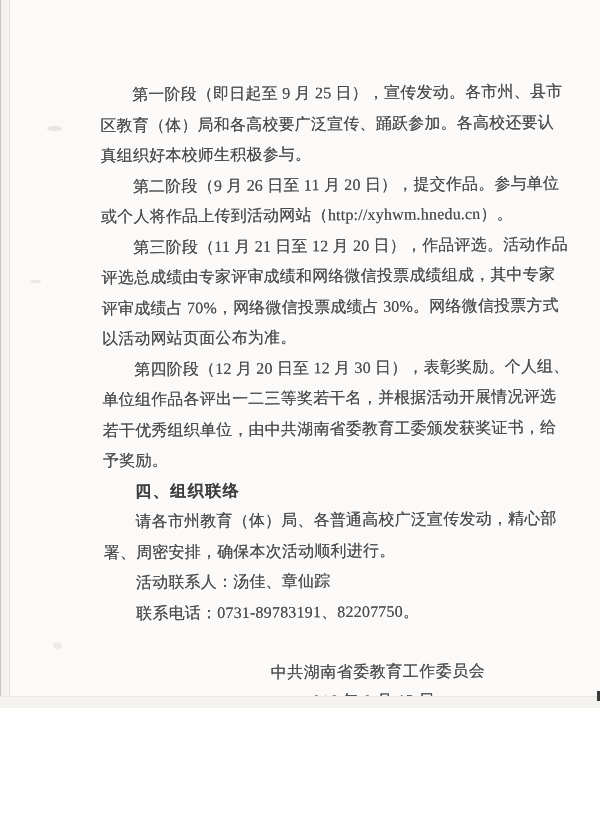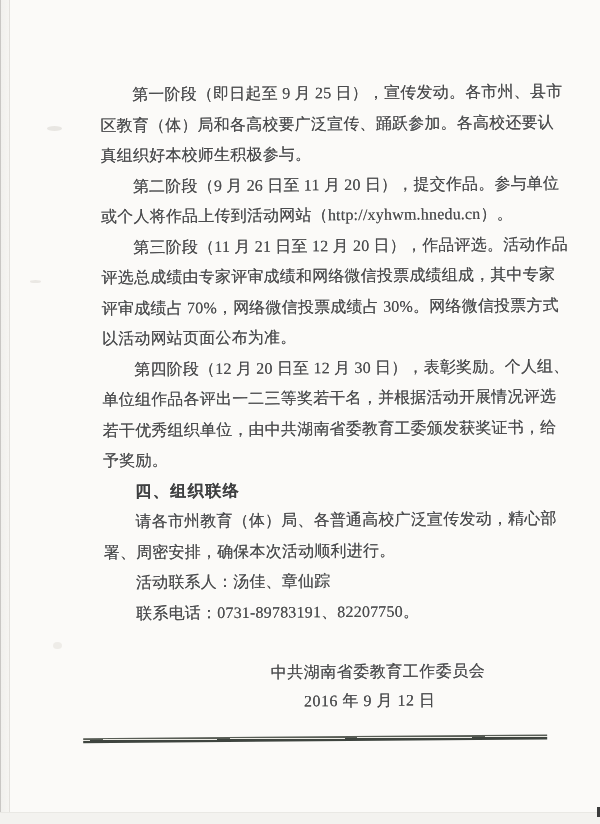--- a/index.html
+++ b/index.html
@@ -3,21 +3,21 @@
 <meta charset="utf-8">
 <style>
   html, body { margin: 0; padding: 0; }
   body {
     width: 600px; height: 824px;
     font-family: "Liberation Serif", "DejaVu Serif", serif;
     background: #ffffff;
   }
   .page {
     position: relative;
-    width: 600px; height: 824px;
+    width: 600px; height: 708px;
     background: #fbfaf8;
     overflow: hidden;
     color: #4b4c4e;
   }
   
   .edge-left {
     position: absolute; left: 0; top: 0;
     width: 9px; height: 100%;
     background: linear-gradient(90deg, #c9c7c4 0, #c9c7c4 1px, #f1f0ed 1px, #f6f5f2 100%);
     border-right: 1px solid #e3e1dd;

